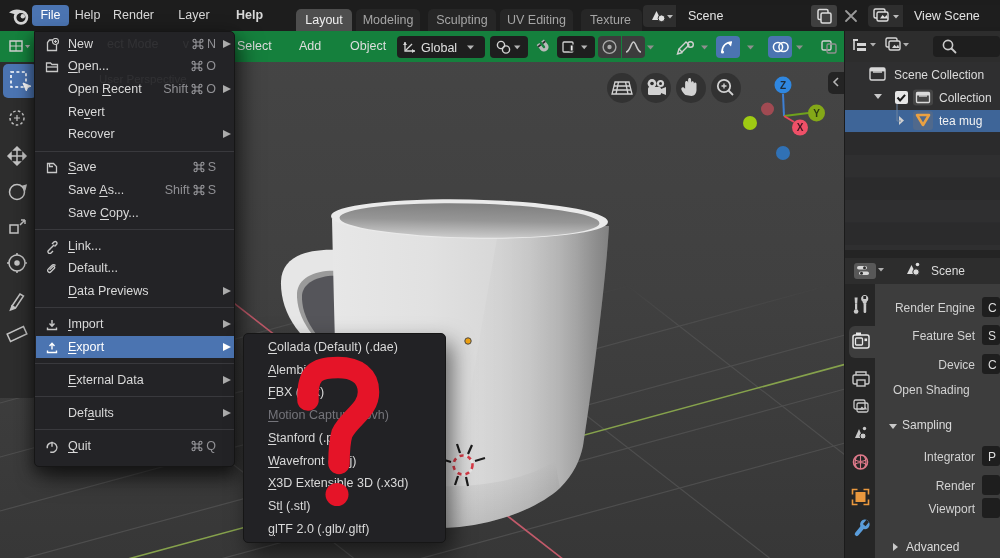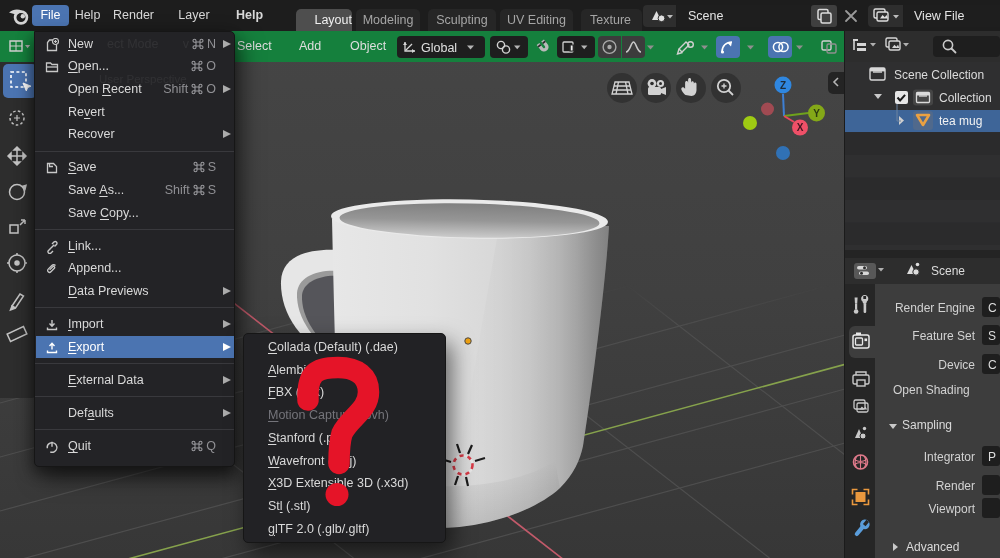--- a/index.html
+++ b/index.html
@@ -176,21 +176,21 @@
     <svg class="abs" style="left:8px;top:5px" width="24" height="22" viewBox="0 0 24 22">
       <circle cx="13" cy="12.5" r="5.9" fill="none" stroke="#d4d4d4" stroke-width="2.7"></circle>
       <circle cx="14.8" cy="11.2" r="2.2" fill="#d4d4d4"></circle>
       <path d="M1 7.5 C5 4.2 10 3.6 14 5.9 L8.6 9.8 Z" fill="#d4d4d4"></path>
     </svg>
     <div id="filebtn" class="tmenu">File</div>
     <div class="tmenu" style="left:74px;width:27px;">Help</div>
     <div class="tmenu" style="left:110px;width:47px;">Render</div>
     <div class="tmenu" style="left:168px;width:52px;">Layer</div>
     <div class="tmenu" style="left:233px;width:33px;font-weight:bold;">Help</div>
-    <div class="tab active" style="left:296px;width:56px;text-align:right;">Layout</div>
+    <div class="tab active" style="left:296px;width:56px;">Layout</div>
     <div class="tab" style="left:356px;width:64px;">Modeling</div>
     <div class="tab" style="left:428px;width:68px;">Sculpting</div>
     <div class="tab" style="left:500px;width:73px;">UV Editing</div>
     <div class="tab" style="left:581px;width:61px;overflow:hidden;text-align:left;padding-left:9px;">Texture Pai</div>
 
     <div class="abs" style="left:643px;top:5px;width:33px;height:22px;background:#2e2e2e;border-radius:4px 0 0 4px;">
       <svg width="33" height="22" viewBox="0 0 33 22">
         <path d="M9 15 L13.5 6 L18 15 Z" fill="#e0e0e0"></path>
         <circle cx="18.5" cy="13.3" r="3.4" fill="#e0e0e0" stroke="#2e2e2e" stroke-width="1"></circle>
         <path d="M24 10 l3 3.6 3-3.6z" fill="#bbb"></path>
@@ -209,21 +209,21 @@
       </svg>
     </div>
     <div class="abs" style="left:868px;top:5px;width:35px;height:22px;background:#2e2e2e;border-radius:4px 0 0 4px;">
       <svg width="35" height="22" viewBox="0 0 35 22">
         <rect x="6" y="4" width="11" height="9" rx="1.5" fill="none" stroke="#dedede" stroke-width="1.4"></rect>
         <rect x="9" y="7" width="11" height="9" rx="1.5" fill="#2e2e2e" stroke="#dedede" stroke-width="1.4"></rect>
         <path d="M12 13.5 l2.6-3.4 2.2 2.2 1.8-2.2 1.4 3.4z" fill="#dedede"></path>
         <path d="M25 10 l3 3.6 3-3.6z" fill="#bbb"></path>
       </svg>
     </div>
-    <div class="abs" style="left:904px;top:5px;width:96px;height:22px;background:#1e1e1e;color:#e3e3e3;font-size:12.5px;line-height:22px;padding-left:10px;">View File</div>
+    <div class="abs" style="left:904px;top:5px;width:96px;height:22px;background:#1e1e1e;color:#e3e3e3;font-size:12.5px;line-height:22px;padding-left:10px;">View Scene</div>
   </div>
   <div id="vphead" class="abs">
 
     <svg class="abs" style="left:4px;top:5px" width="32" height="22" viewBox="0 0 32 22">
       <path d="M6 5 h12 v10 h-12 z" fill="none" stroke="#cfcfcf" stroke-width="1.4"></path>
       <path d="M6 10 h12 M12 5 v10" stroke="#cfcfcf" stroke-width="1"></path>
       <path d="M21 9 l2.6 3.2 2.6-3.2z" fill="#aaa"></path>
     </svg>
     <div class="hmenu" style="left:237px;">Select</div>
     <div class="hmenu" style="left:299px;">Add</div>
@@ -575,21 +575,21 @@
               <path d="M8.5 5.5 l2.2-2.2 a1.8 1.8 0 0 0 -2.5-2.5 l-2.2 2.2" transform="translate(1,1)"></path>
               <path d="M5.2 8.8 L9.3 4.7"></path>
             </g>
           </svg></span>
         <span class="lbl"><u>L</u>ink...</span>
       </div>
     <div class="mi" style="top:225px;">
         <span class="ic"><svg width="14" height="14" viewBox="0 0 14 14">
             <path d="M10.5 3.5 a2.6 2.6 0 0 0 -3.7 0 L3.2 7.1 a1.9 1.9 0 0 0 2.7 2.7 L9.4 6.3 a1.1 1.1 0 0 0 -1.6-1.6 L4.6 7.9" fill="none" stroke="#c8c8c8" stroke-width="1.3"></path>
           </svg></span>
-        <span class="lbl">Append...</span>
+        <span class="lbl">Default...</span>
       </div>
     <div class="mi" style="top:248px;">
         <span class="lbl"><u>D</u>ata Previews</span>
         <span class="arr"></span>
       </div>
     <div class="sep" style="top:275px;"></div>
     <div class="mi" style="top:281px;">
         <span class="ic"><svg width="14" height="14" viewBox="0 0 14 14">
             <path d="M7 2 v6 M4.5 5.5 L7 8.2 L9.5 5.5" fill="none" stroke="#c8c8c8" stroke-width="1.4"></path>
             <path d="M2.5 9.5 v2 h9 v-2" fill="none" stroke="#c8c8c8" stroke-width="1.4"></path>

